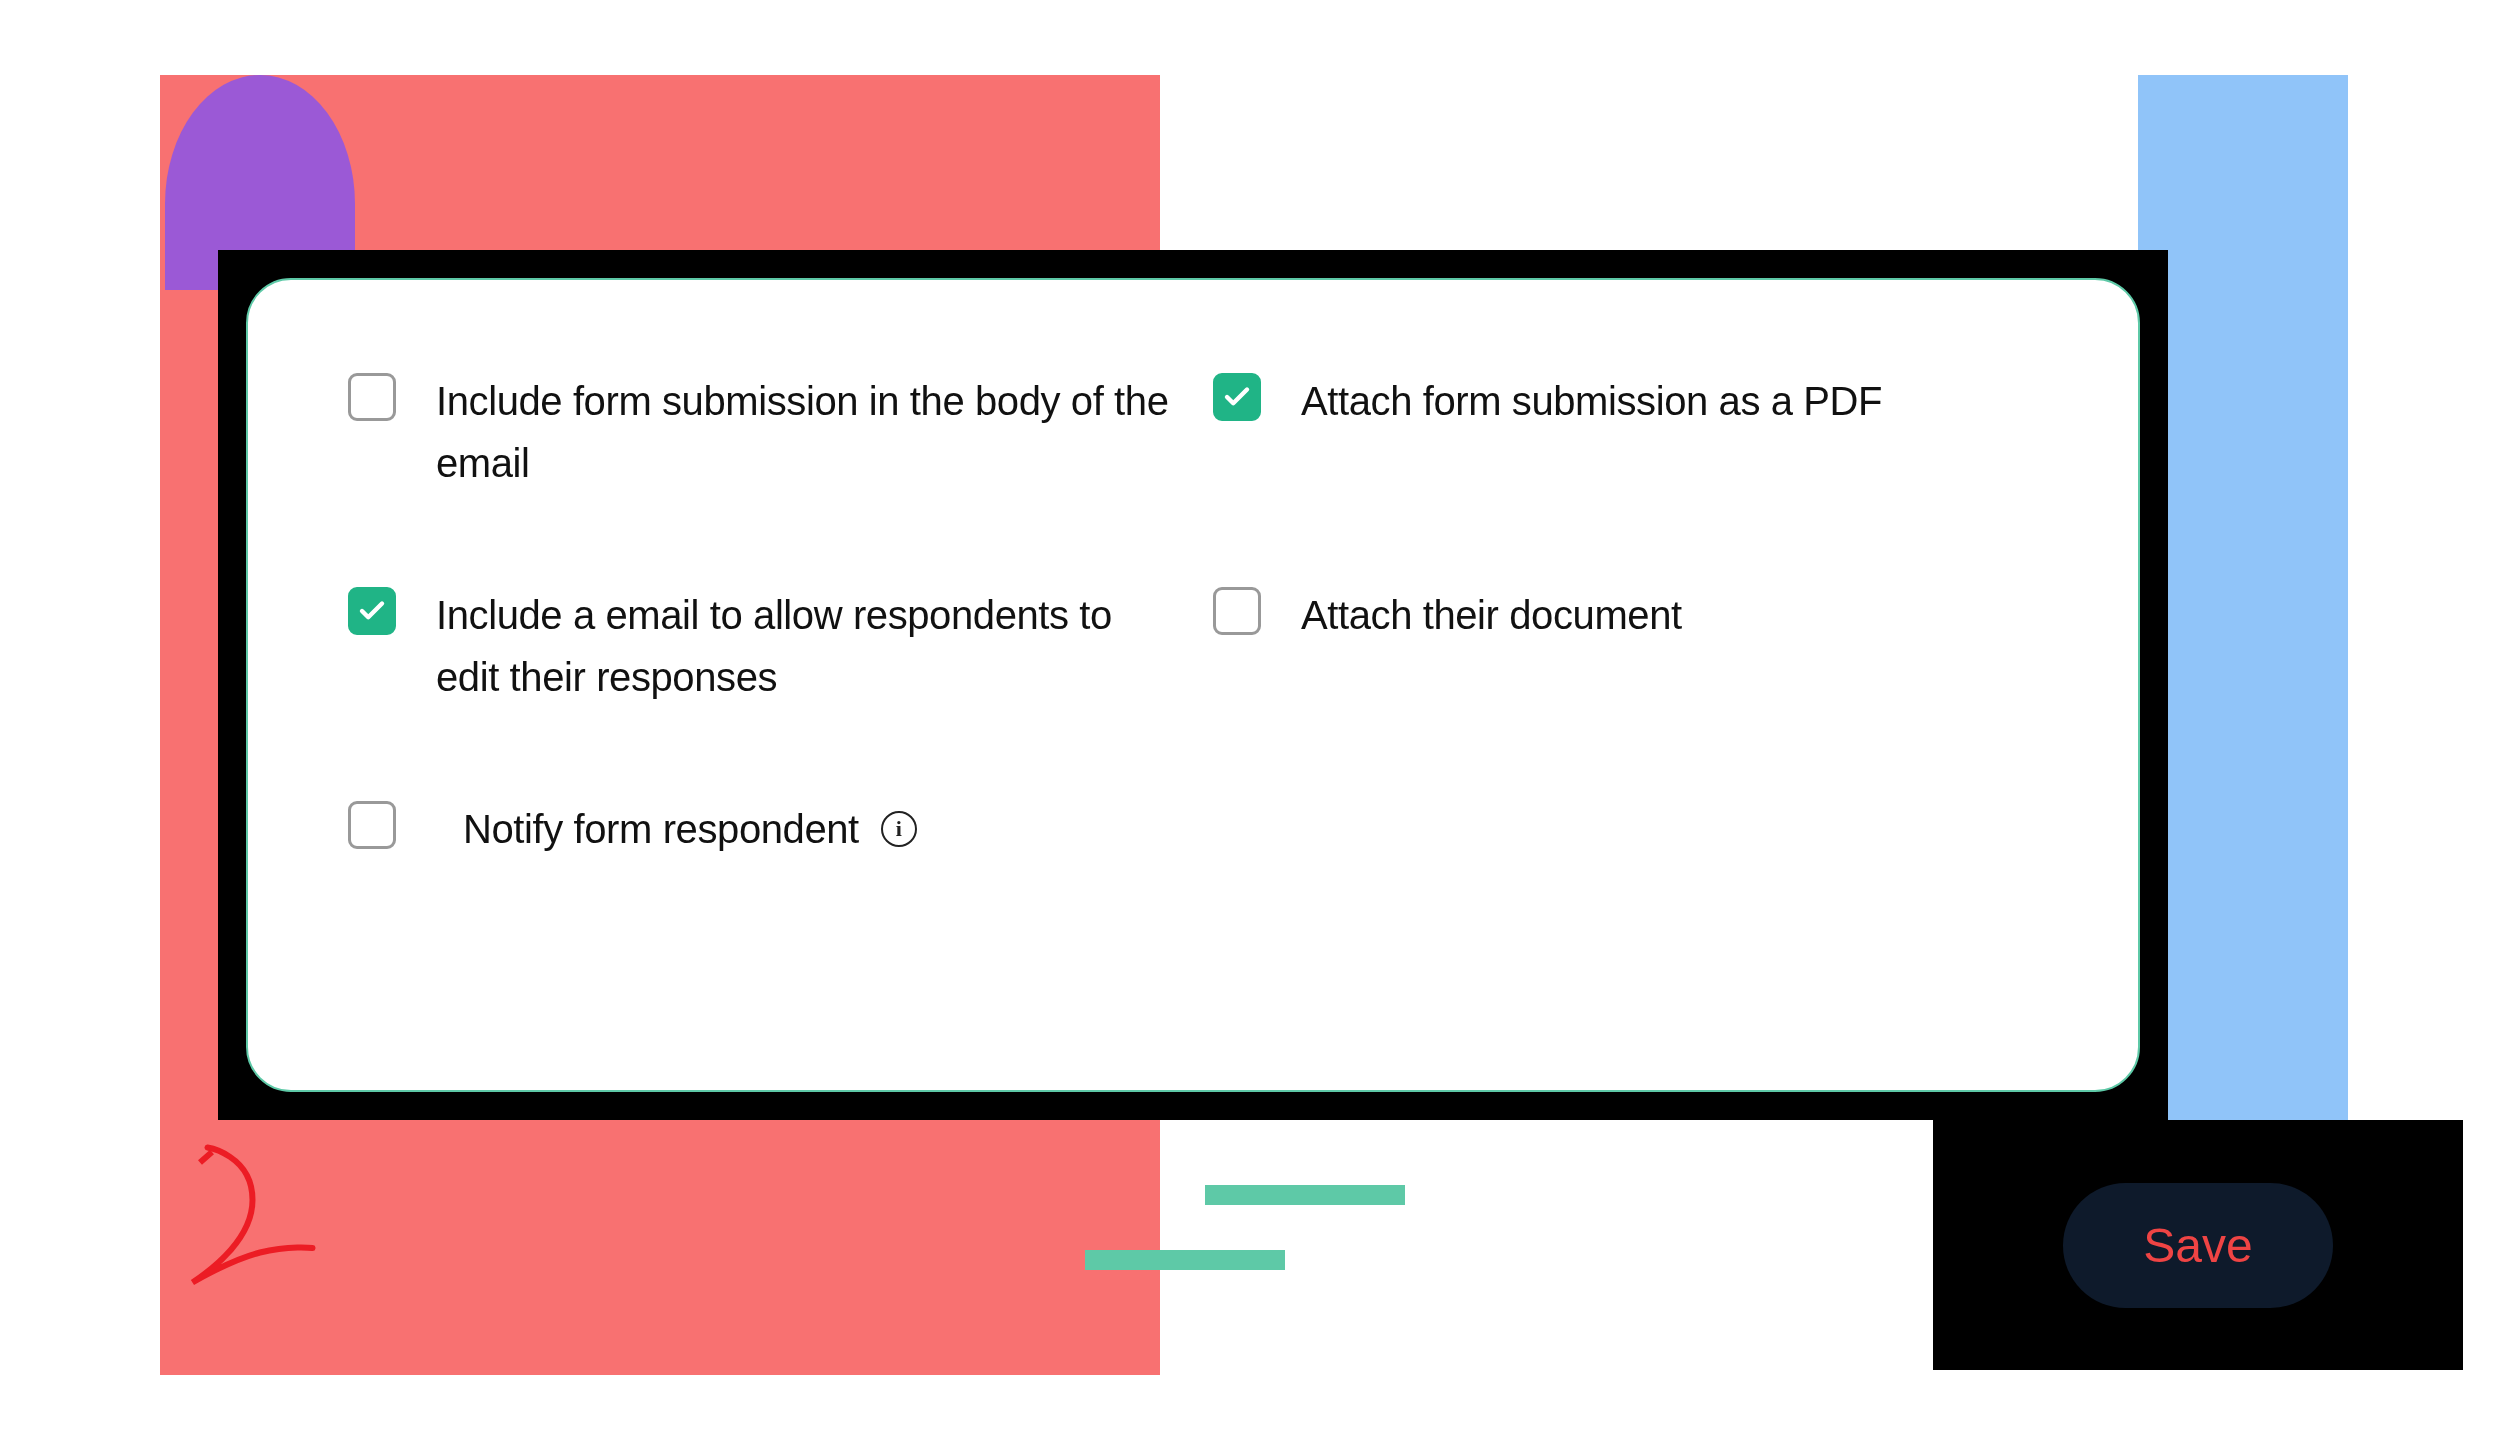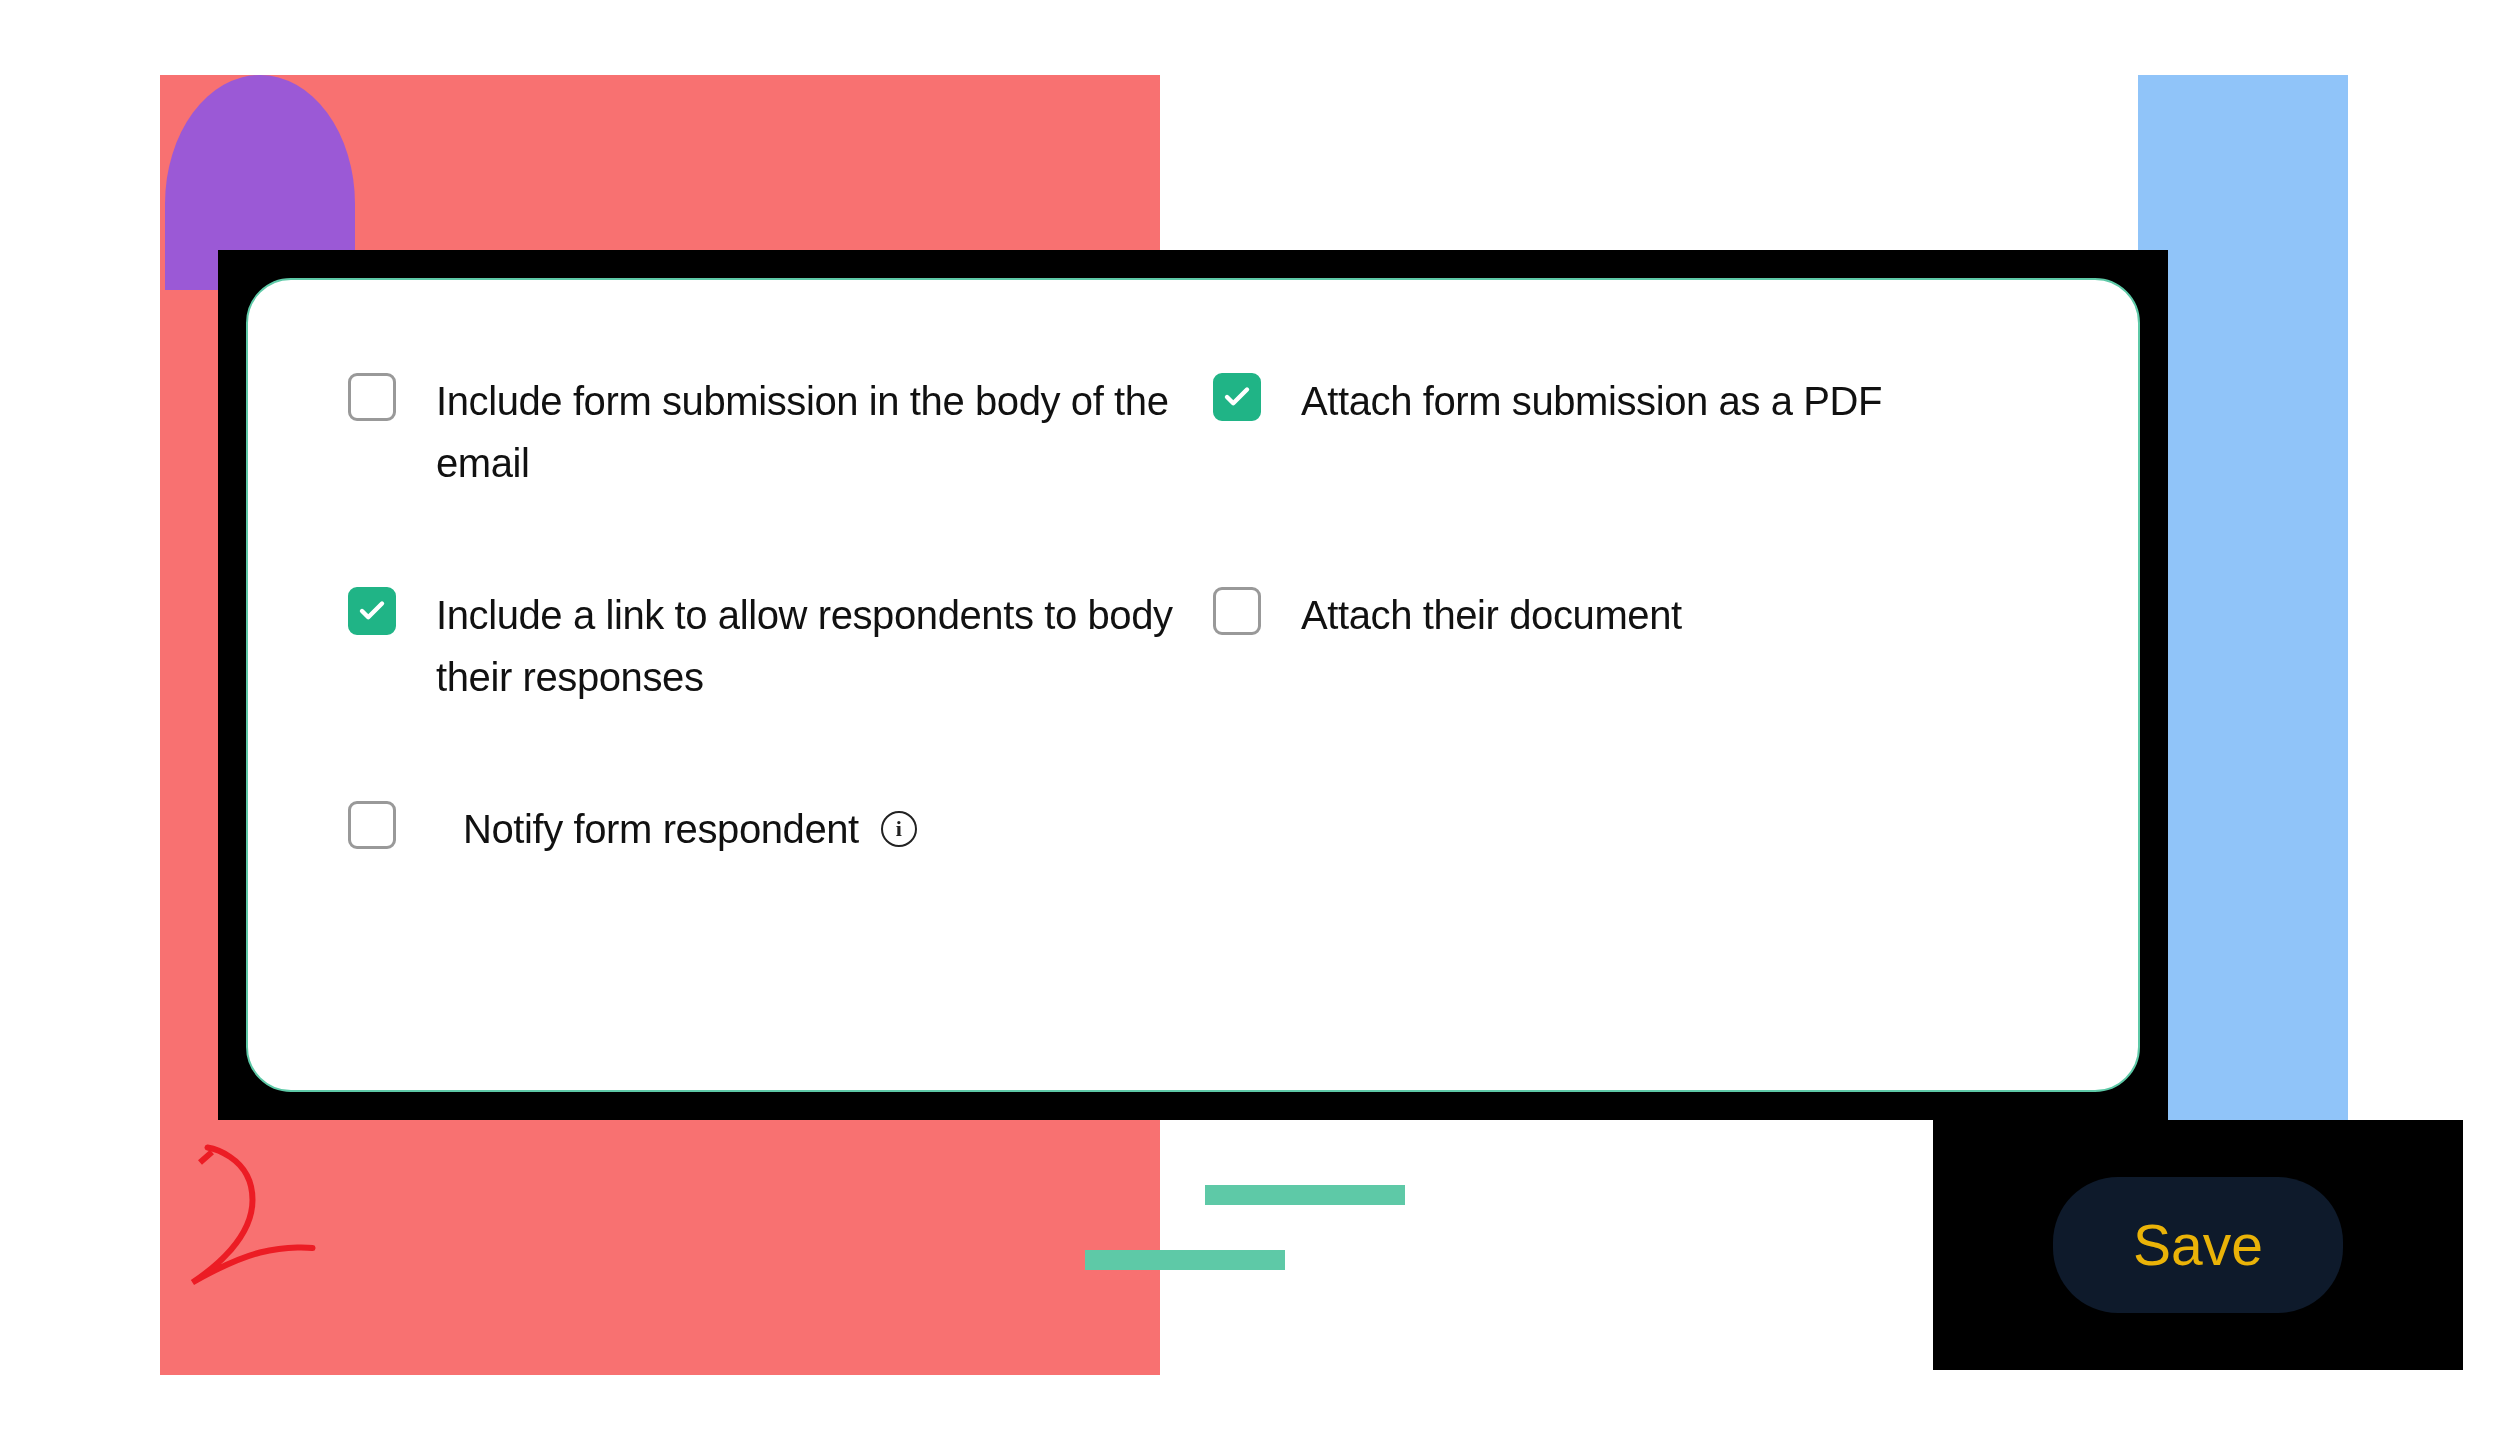--- a/index.html
+++ b/index.html
@@ -164,25 +164,25 @@
       width: 530px;
       height: 250px;
       background: #000;
       display: flex;
       align-items: center;
       justify-content: center;
       z-index: 4;
     }
     .save-btn {
       background: #0e1a2b;
-      color: #eab308;
+      color: #ef4444;
       border: none;
       border-radius: 65px;
       padding: 35px 80px;
-      font-size: 57px;
+      font-size: 48px;
       cursor: pointer;
       font-family: inherit;
     }
   </style>
 </head>
 <body>
 
 <div class="deco-coral"></div>
 <div class="deco-purple"></div>
 <div class="deco-blue"></div>
@@ -214,21 +214,21 @@
         </div>
         <div class="option-label">Attach form submission as a PDF</div>
       </div>
 
       <div class="option-row">
         <div class="checkbox checked">
           <svg viewBox="0 0 24 24">
               <path d="M4 12 L9 17 L20 6" stroke="#fff" stroke-width="3.5" fill="none" stroke-linecap="round" stroke-linejoin="round"></path>
             </svg>
         </div>
-        <div class="option-label">Include a link to allow respondents to body their responses</div>
+        <div class="option-label">Include a email to allow respondents to edit their responses</div>
       </div>
 
       <div class="option-row">
         <div class="checkbox">
           
         </div>
         <div class="option-label">Attach their document</div>
       </div>
 
       <div class="option-row">

